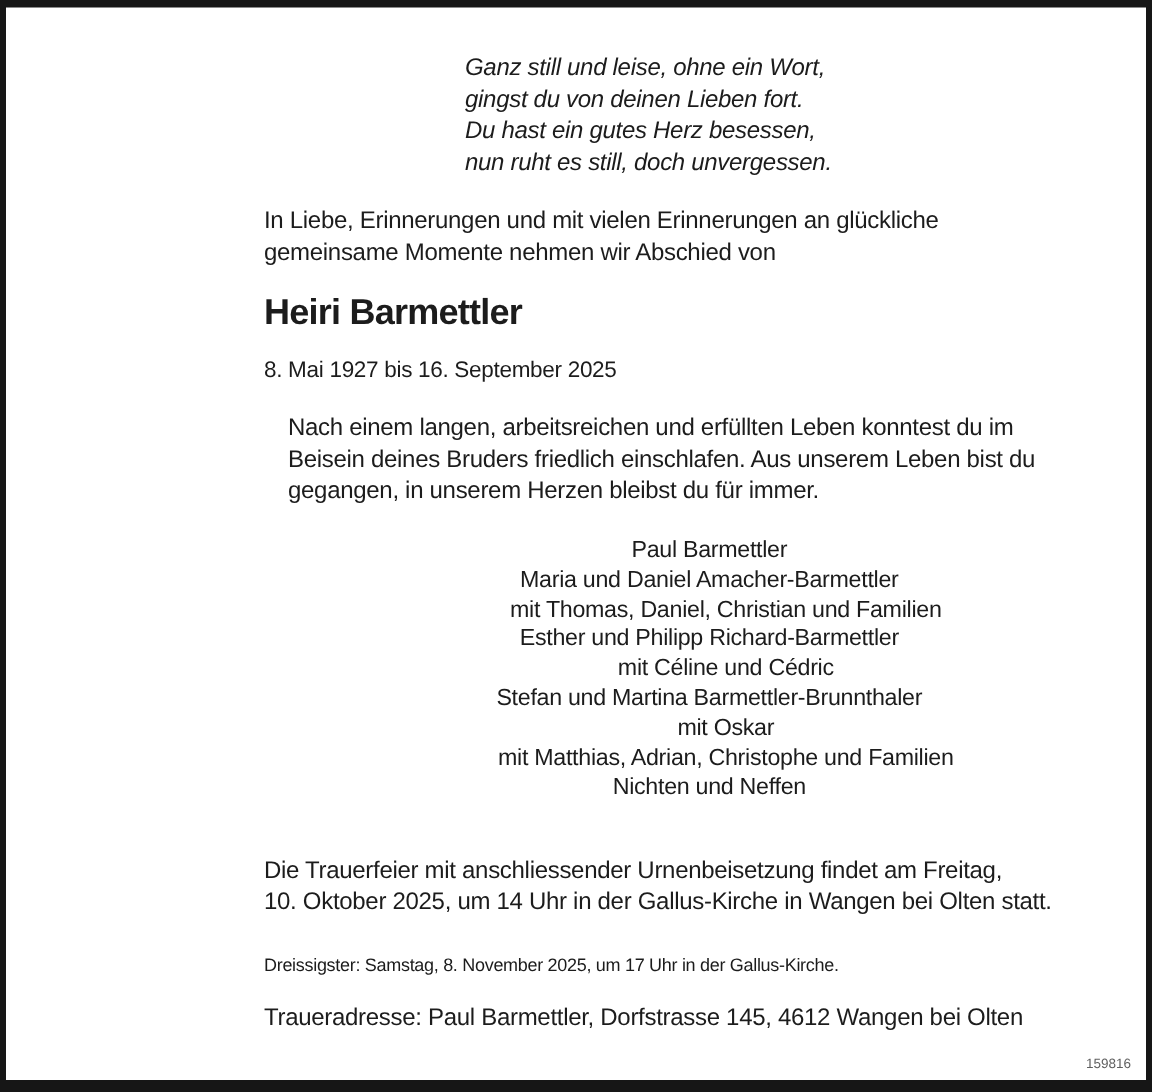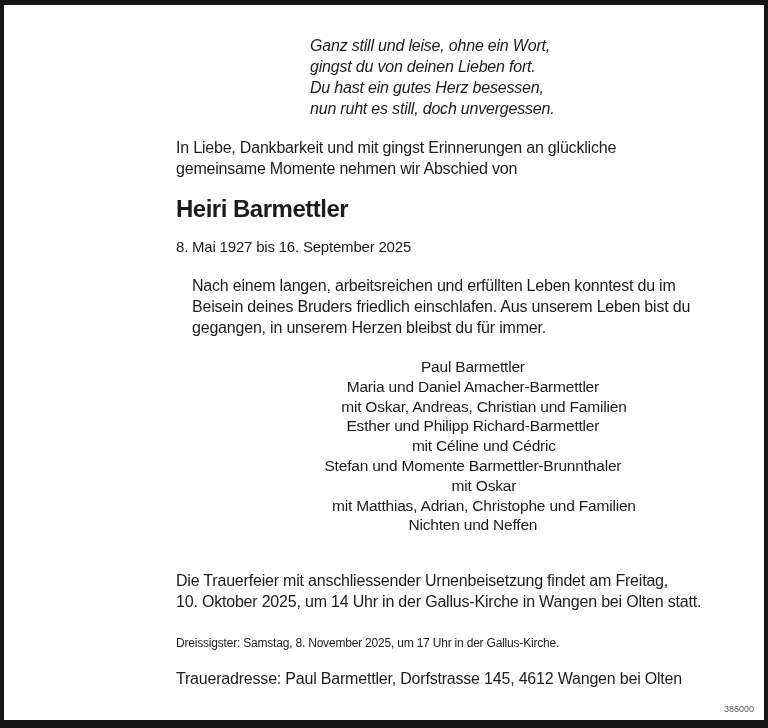--- a/index.html
+++ b/index.html
@@ -98,50 +98,50 @@
 <div class="page">
 
   <div class="abs poem">
     <div>Ganz still und leise, ohne ein Wort,</div>
     <div>gingst du von deinen Lieben fort.</div>
     <div>Du hast ein gutes Herz besessen,</div>
     <div>nun ruht es still, doch unvergessen.</div>
   </div>
 
   <div class="abs intro">
-    <div>In Liebe, Dankbarkeit und mit gingst Erinnerungen an glückliche</div>
+    <div>In Liebe, Erinnerungen und mit vielen Erinnerungen an glückliche</div>
     <div>gemeinsame Momente nehmen wir Abschied von</div>
   </div>
 
   <div class="abs name">Heiri Barmettler</div>
 
   <div class="abs dates">8. Mai 1927 bis 16. September 2025</div>
 
   <div class="abs life">
     <div>Nach einem langen, arbeitsreichen und erfüllten Leben konntest du im</div>
     <div>Beisein deines Bruders friedlich einschlafen. Aus unserem Leben bist du</div>
     <div>gegangen, in unserem Herzen bleibst du für immer.</div>
   </div>
 
   <div class="abs family">
     <div>Paul Barmettler</div>
     <div>Maria und Daniel Amacher-Barmettler</div>
-    <div class="indent">mit Oskar, Andreas, Christian und Familien</div>
+    <div class="indent">mit Thomas, Daniel, Christian und Familien</div>
     <div>Esther und Philipp Richard-Barmettler</div>
     <div class="indent">mit Céline und Cédric</div>
-    <div>Stefan und Momente Barmettler-Brunnthaler</div>
+    <div>Stefan und Martina Barmettler-Brunnthaler</div>
     <div class="indent">mit Oskar</div>
     <div class="indent">mit Matthias, Adrian, Christophe und Familien</div>
     <div>Nichten und Neffen</div>
   </div>
 
   <div class="abs funeral">
     <div>Die Trauerfeier mit anschliessender Urnenbeisetzung findet am Freitag,</div>
     <div>10. Oktober 2025, um 14 Uhr in der Gallus-Kirche in Wangen bei Olten statt.</div>
   </div>
 
   <div class="abs thirtieth">Dreissigster: Samstag, 8. November 2025, um 17 Uhr in der Gallus-Kirche.</div>
 
   <div class="abs address">Traueradresse: Paul Barmettler, Dorfstrasse 145, 4612 Wangen bei Olten</div>
 
-  <div class="abs ref">386000</div>
+  <div class="abs ref">159816</div>
 
 </div>
 
 </body></html>

